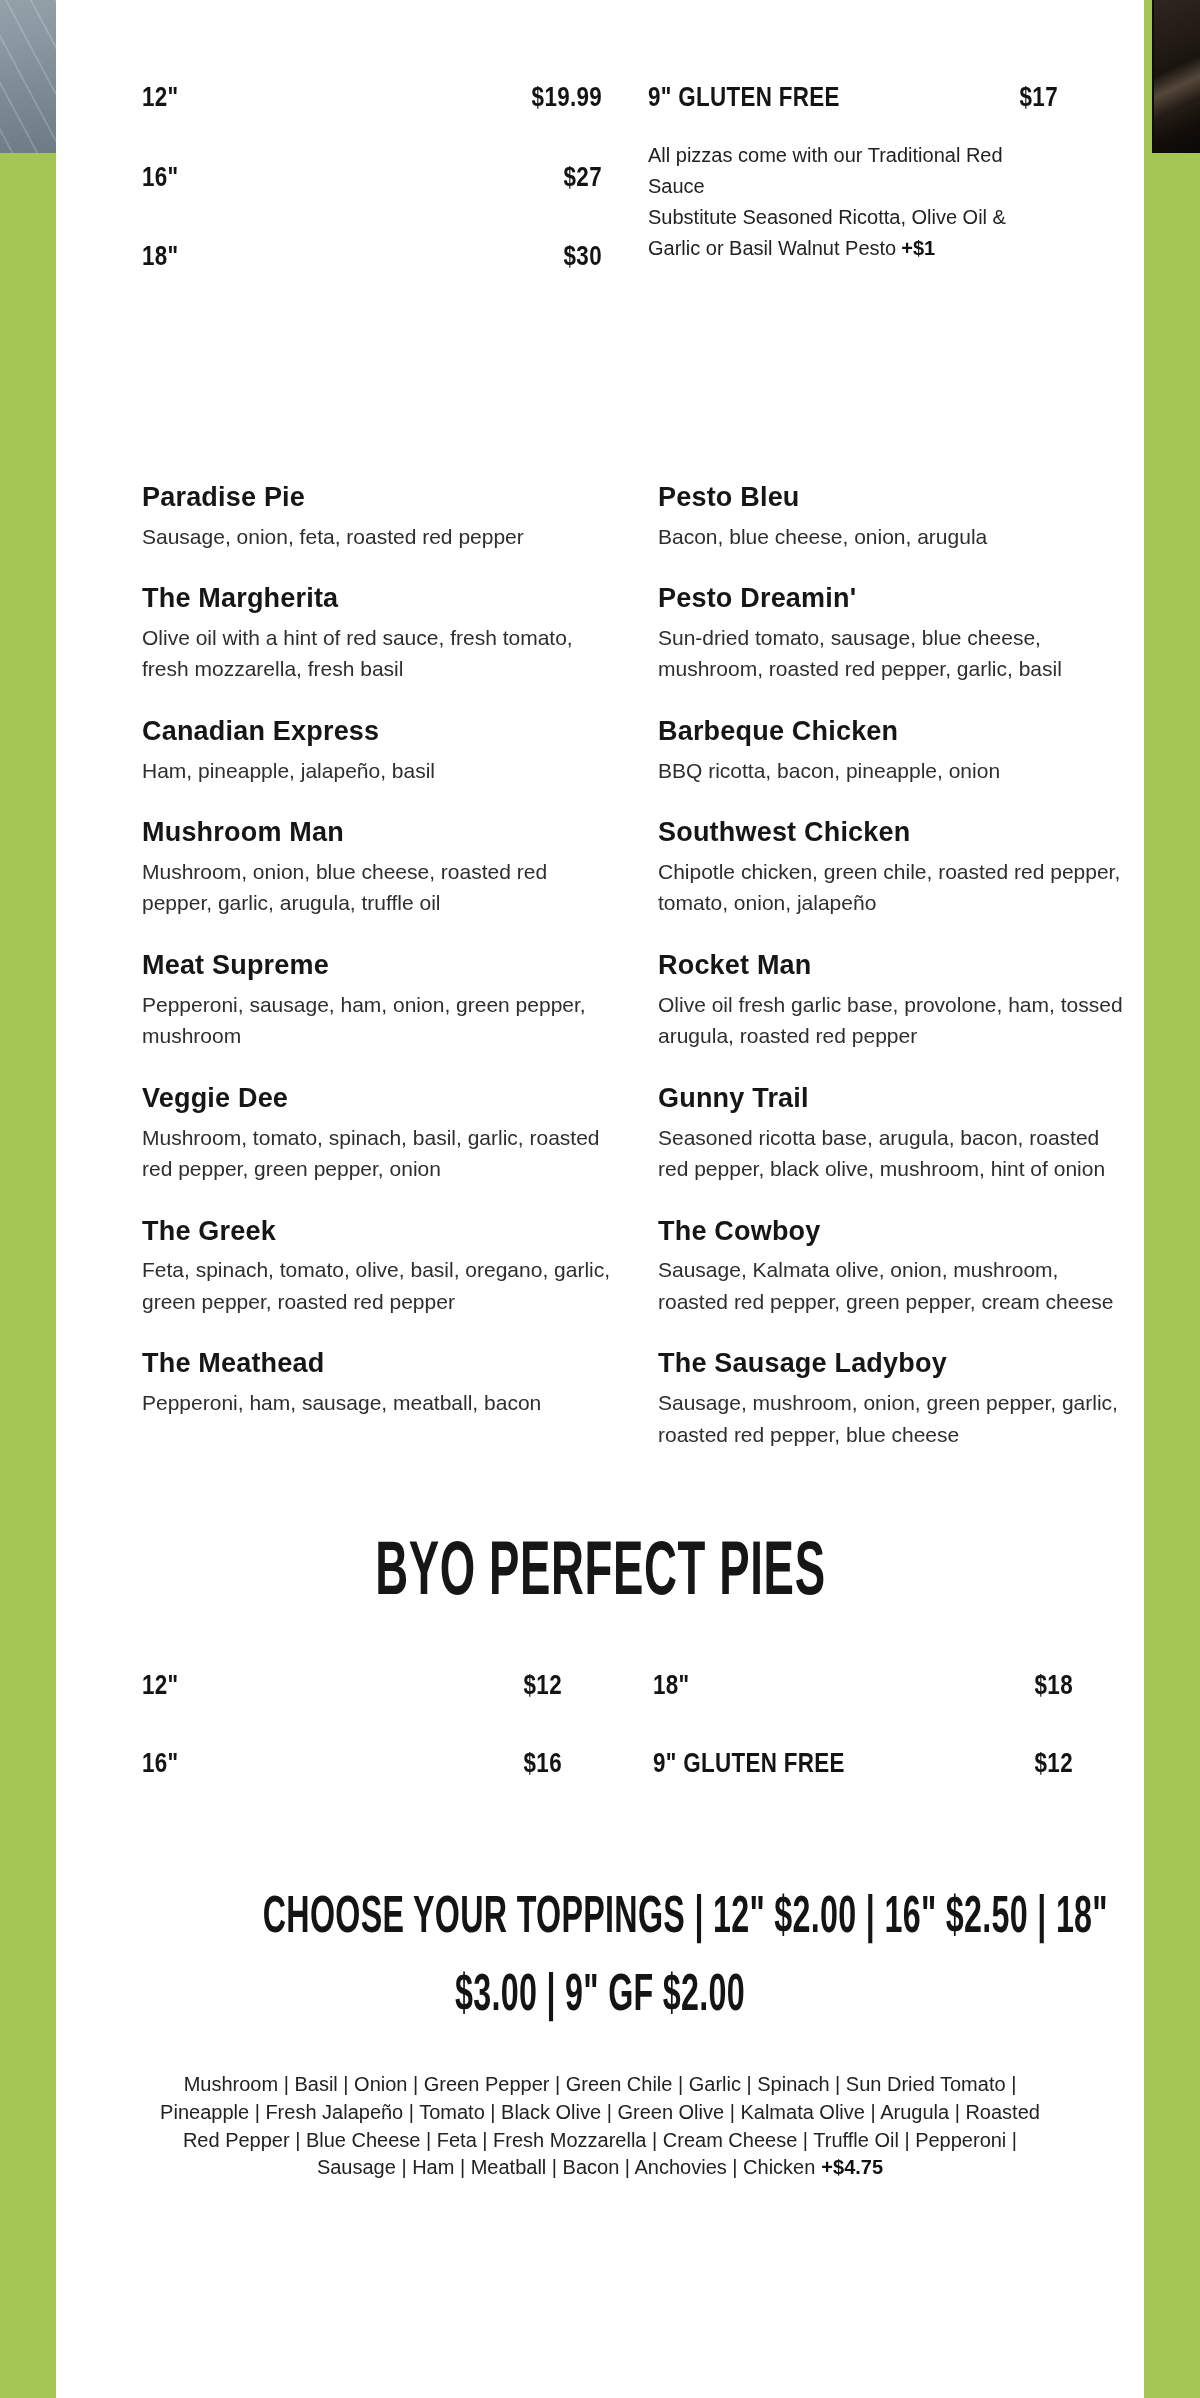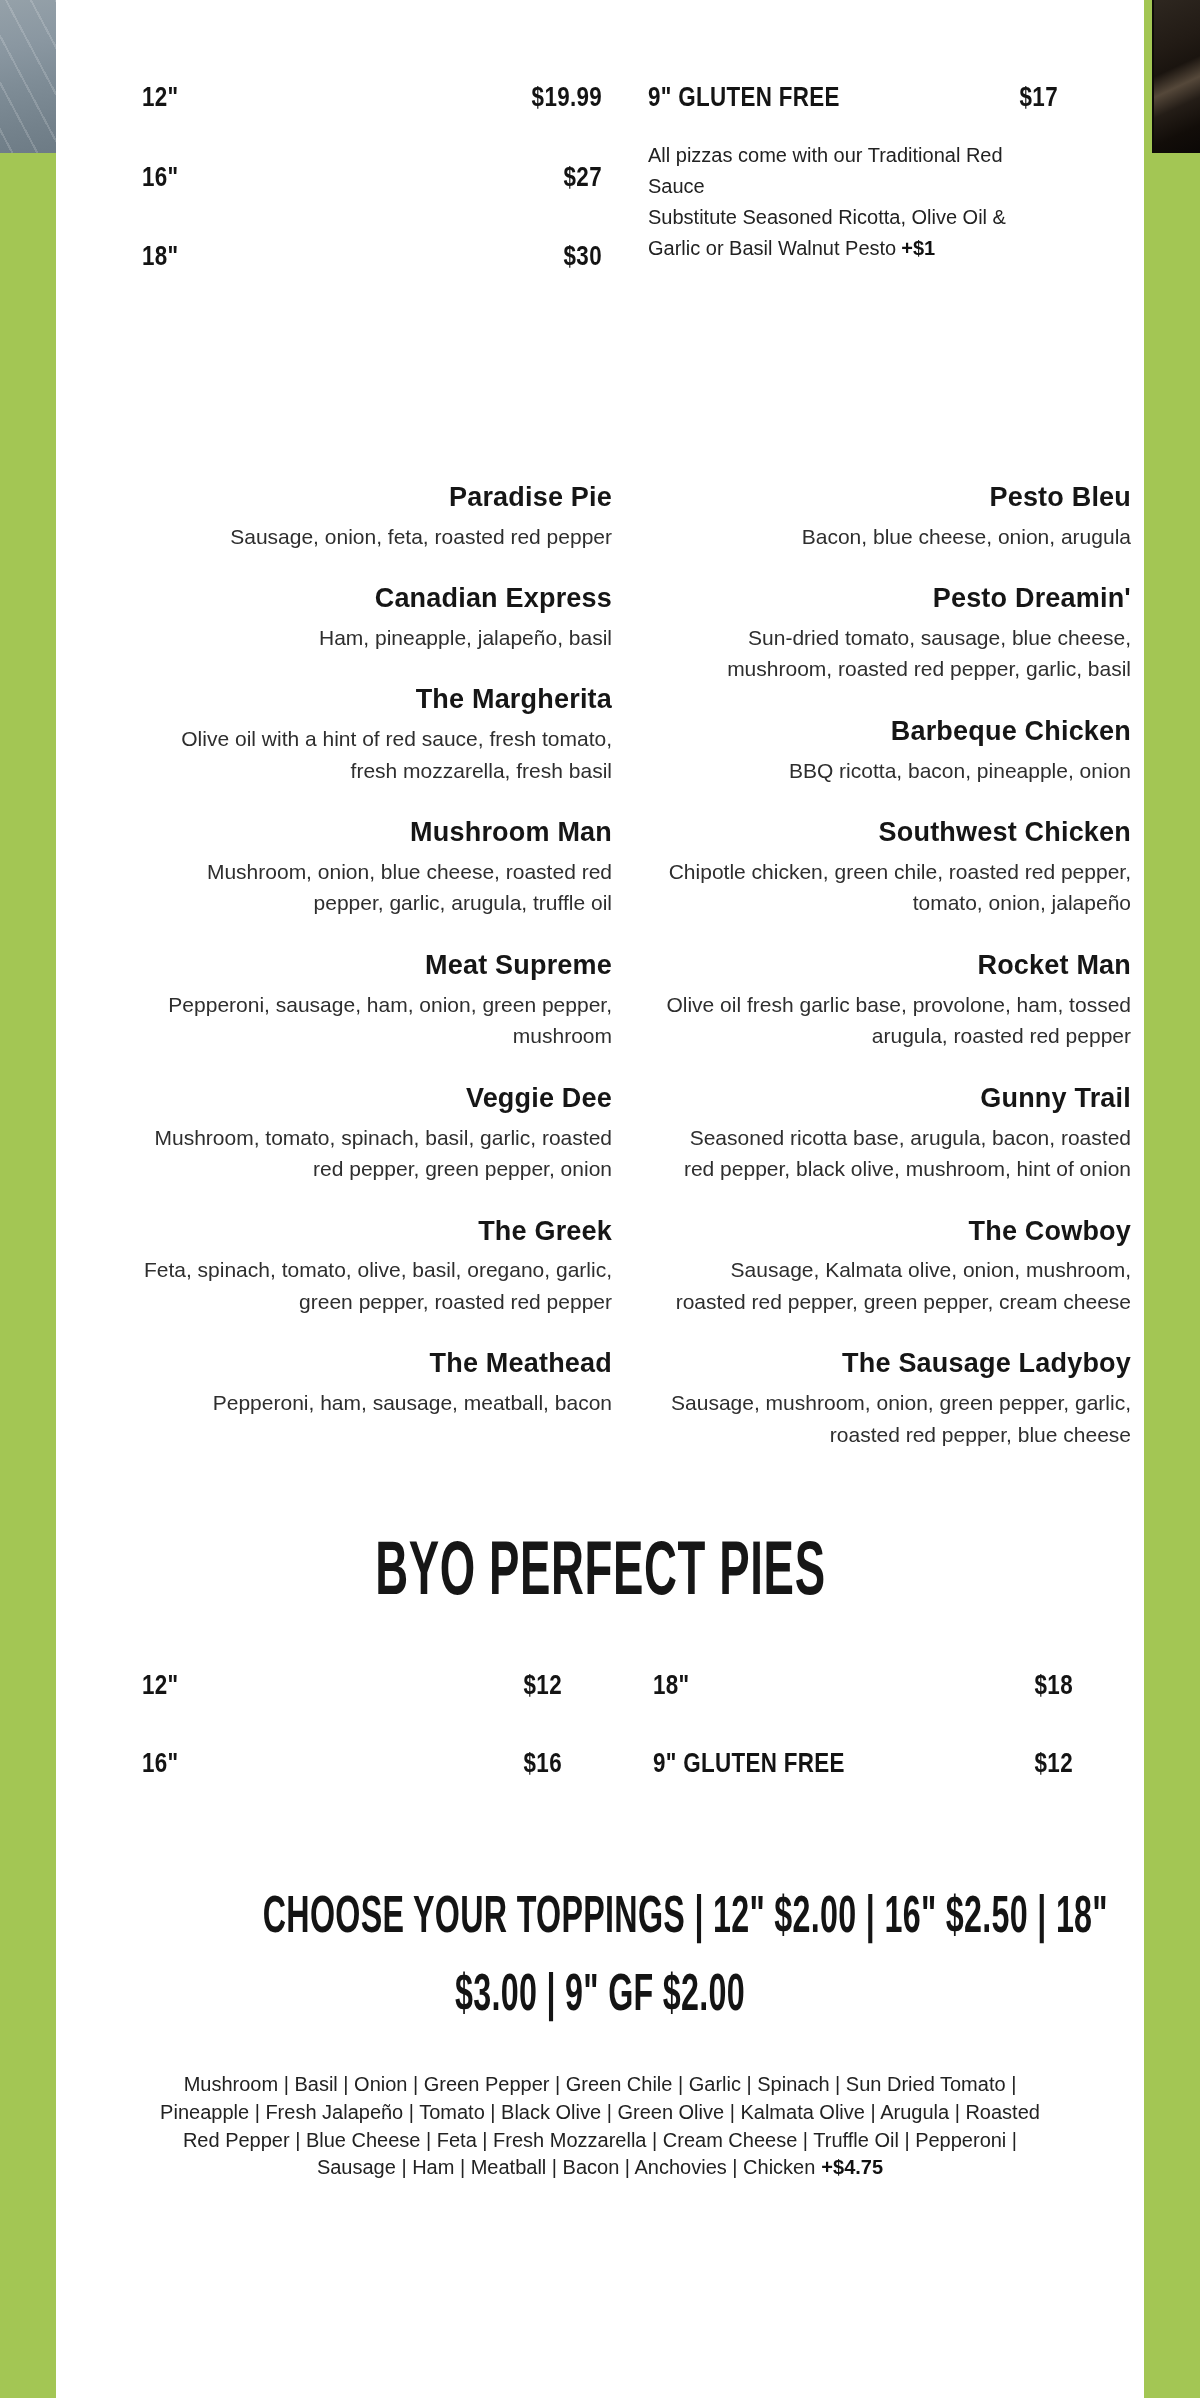--- a/index.html
+++ b/index.html
@@ -44,21 +44,21 @@
   .cond.price { transform:scaleX(0.8); transform-origin:right center; }
   
   .spec-prices { margin-top:80px; padding:0 86px; display:flex; justify-content:space-between; }
   .spec-prices .col-left  { width:460px; }
   .spec-prices .col-left .prow { margin-bottom:46px; }
   .spec-prices .col-right { width:410px; }
   .spec-prices .col-right .prow { margin-bottom:26px; }
   .note { font-size:20px; line-height:1.55; color:#222222; }
   .note .bold { font-weight:700; color:#111; margin-left:5px; }
   
-  .pies { margin-top:160px; padding:0 13px 0 86px; display:flex; justify-content:space-between;text-align:right; }
+  .pies { margin-top:160px; padding:0 19px 0 86px; display:flex; justify-content:space-between; }
   .pie-col { width:470px; }
   .pie-col.right { width:467px; }
   .pie { margin-bottom:28px; }
   .pie-name { font-size:27px; font-weight:600; color:#161616; line-height:1.4; letter-spacing:.2px; margin-bottom:4px; }
   .pie-desc { font-size:21px; font-weight:400; color:#2e2e2e; line-height:1.5; }
   
   .byo-prices { margin-top:62px; padding:0 71px 0 86px; }
   .byo-row { display:flex; justify-content:space-between; margin-bottom:44px; }
   .byo-pair { width:420px; display:flex; justify-content:space-between; }
   
@@ -103,26 +103,26 @@
       </div>
     </section>
 
     <section class="pies">
       <div class="pie-col">
         <div class="pie">
           <div class="pie-name">Paradise Pie</div>
           <div class="pie-desc">Sausage, onion, feta, roasted red pepper</div>
         </div>
         <div class="pie">
+          <div class="pie-name">The Margherita</div>
+          <div class="pie-desc">Olive oil with a hint of red sauce, fresh tomato, fresh mozzarella, fresh basil</div>
+        </div>
+        <div class="pie">
           <div class="pie-name">Canadian Express</div>
           <div class="pie-desc">Ham, pineapple, jalapeño, basil</div>
-        </div>
-        <div class="pie">
-          <div class="pie-name">The Margherita</div>
-          <div class="pie-desc">Olive oil with a hint of red sauce, fresh tomato, fresh mozzarella, fresh basil</div>
         </div>
         <div class="pie">
           <div class="pie-name">Mushroom Man</div>
           <div class="pie-desc">Mushroom, onion, blue cheese, roasted red pepper, garlic, arugula, truffle oil</div>
         </div>
         <div class="pie">
           <div class="pie-name">Meat Supreme</div>
           <div class="pie-desc">Pepperoni, sausage, ham, onion, green pepper, mushroom</div>
         </div>
         <div class="pie">

